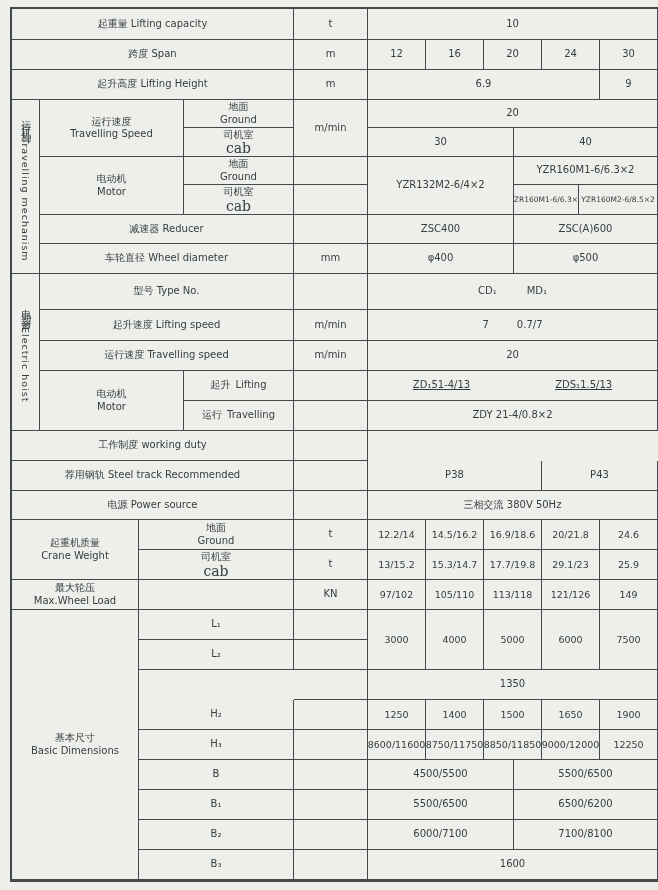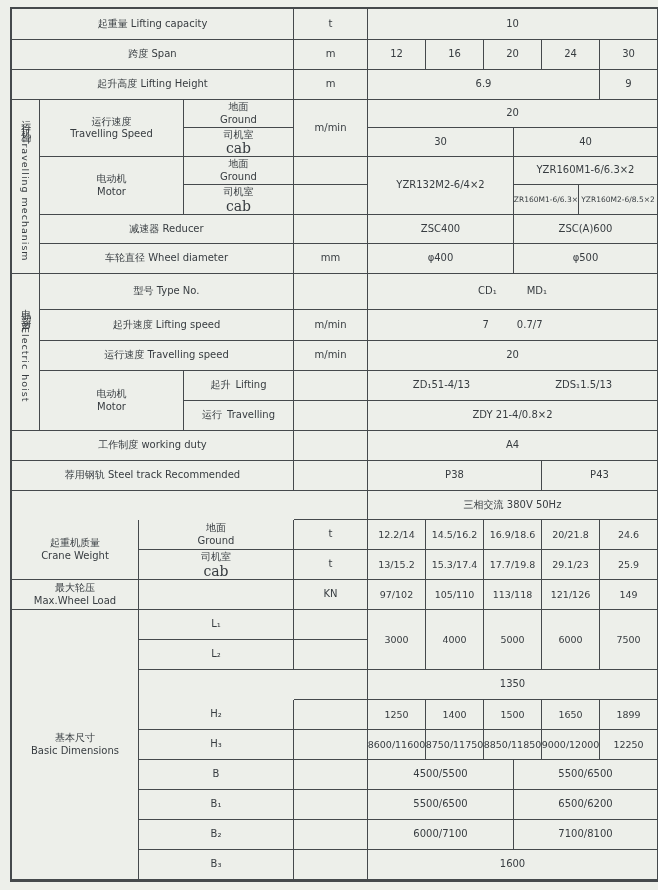--- a/index.html
+++ b/index.html
@@ -15,21 +15,21 @@
     grid-template-rows:31px 30px 30px 28px 29px 28px 30px 29px 30px 36px 31px 30px 30px 30px 30px 30px 29px 30px 30px 30px repeat(9,30px);
     border:2px solid var(--line);
     background:var(--paper);
   }
   .c{
     display:flex; flex-direction:column; align-items:center; justify-content:center;
     text-align:center; border-right:1px solid var(--line); border-bottom:1px solid var(--line);
     box-sizing:border-box; line-height:1.25; padding:0 1px; overflow:hidden; white-space:nowrap;
   }
   .pair{flex-direction:row;}
-  .g28{gap:28px;} .g30{gap:30px;} .g55{gap:85px;}
+  .g28{gap:28px;} .g30{gap:30px;} .g55{gap:85px;text-decoration:underline;}
   .num{font-size:9.5px;}
   .tiny{font-size:7.5px;}
   .cab{font-size:14px; line-height:1; font-family:"DejaVu Serif", serif;}
   .vtext{
     writing-mode:vertical-rl; text-orientation:mixed;
     display:inline-flex; align-items:center; gap:10px; letter-spacing:1px;
   }
   .vtext .zh{text-orientation:upright; letter-spacing:4px; font-size:10px;}
   .vtext .en{font-size:9.5px;}
 </style>
@@ -148,27 +148,27 @@
   </div>
   <div class="c pair" style="grid-area:14/4/15/5;gap:5px">
     <span>运行</span>
     <span>Travelling</span>
   </div>
   <div class="c" style="grid-area:14/5/15/6"></div>
   <div class="c" style="grid-area:14/6/15/13">ZDY 21-4/0.8×2</div>
 
   <div class="c" style="grid-area:15/1/16/5">工作制度 working duty</div>
   <div class="c" style="grid-area:15/5/16/6"></div>
-  <div class="c" style="grid-area:15/6/16/13">A4</div>
 
   <div class="c" style="grid-area:16/1/17/5">荐用钢轨 Steel track Recommended</div>
   <div class="c" style="grid-area:16/5/17/6"></div>
   <div class="c" style="grid-area:16/6/17/10">P38</div>
   <div class="c" style="grid-area:16/10/17/13">P43</div>
 
+  <div class="c" style="grid-area:17/1/18/5">电源 Power source</div>
   <div class="c" style="grid-area:17/5/18/6"></div>
   <div class="c" style="grid-area:17/6/18/13">三相交流  380V  50Hz</div>
 
   <div class="c" style="grid-area:18/1/20/3">
     <span>起重机质量</span>
     <span>Crane Weight</span>
   </div>
   <div class="c" style="grid-area:18/3/19/5">
     <span>地面</span>
     <span>Ground</span>
@@ -178,21 +178,21 @@
   <div class="c num" style="grid-area:18/7/19/8">14.5/16.2</div>
   <div class="c num" style="grid-area:18/8/19/10">16.9/18.6</div>
   <div class="c num" style="grid-area:18/10/19/12">20/21.8</div>
   <div class="c num" style="grid-area:18/12/19/13">24.6</div>
   <div class="c" style="grid-area:19/3/20/5">
     <span>司机室</span>
     <span class="cab">cab</span>
   </div>
   <div class="c" style="grid-area:19/5/20/6">t</div>
   <div class="c num" style="grid-area:19/6/20/7">13/15.2</div>
-  <div class="c num" style="grid-area:19/7/20/8">15.3/17.4</div>
+  <div class="c num" style="grid-area:19/7/20/8">15.3/14.7</div>
   <div class="c num" style="grid-area:19/8/20/10">17.7/19.8</div>
   <div class="c num" style="grid-area:19/10/20/12">29.1/23</div>
   <div class="c num" style="grid-area:19/12/20/13">25.9</div>
 
   <div class="c" style="grid-area:20/1/21/3">
     <span>最大轮压</span>
     <span>Max.Wheel Load</span>
   </div>
   <div class="c" style="grid-area:20/3/21/5"></div>
   <div class="c" style="grid-area:20/5/21/6">KN</div>
@@ -216,21 +216,21 @@
   <div class="c" style="grid-area:22/3/23/5">L₂</div>
   <div class="c" style="grid-area:22/5/23/6"></div>
   <div class="c" style="grid-area:23/5/24/6"></div>
   <div class="c" style="grid-area:23/6/24/13">1350</div>
   <div class="c" style="grid-area:24/3/25/5">H₂</div>
   <div class="c" style="grid-area:24/5/25/6"></div>
   <div class="c num" style="grid-area:24/6/25/7">1250</div>
   <div class="c num" style="grid-area:24/7/25/8">1400</div>
   <div class="c num" style="grid-area:24/8/25/10">1500</div>
   <div class="c num" style="grid-area:24/10/25/12">1650</div>
-  <div class="c num" style="grid-area:24/12/25/13">1899</div>
+  <div class="c num" style="grid-area:24/12/25/13">1900</div>
   <div class="c" style="grid-area:25/3/26/5">H₃</div>
   <div class="c" style="grid-area:25/5/26/6"></div>
   <div class="c num" style="grid-area:25/6/26/7">8600/11600</div>
   <div class="c num" style="grid-area:25/7/26/8">8750/11750</div>
   <div class="c num" style="grid-area:25/8/26/10">8850/11850</div>
   <div class="c num" style="grid-area:25/10/26/12">9000/12000</div>
   <div class="c num" style="grid-area:25/12/26/13">12250</div>
   <div class="c" style="grid-area:26/3/27/5">B</div>
   <div class="c" style="grid-area:26/5/27/6"></div>
   <div class="c" style="grid-area:26/6/27/9">4500/5500</div>

